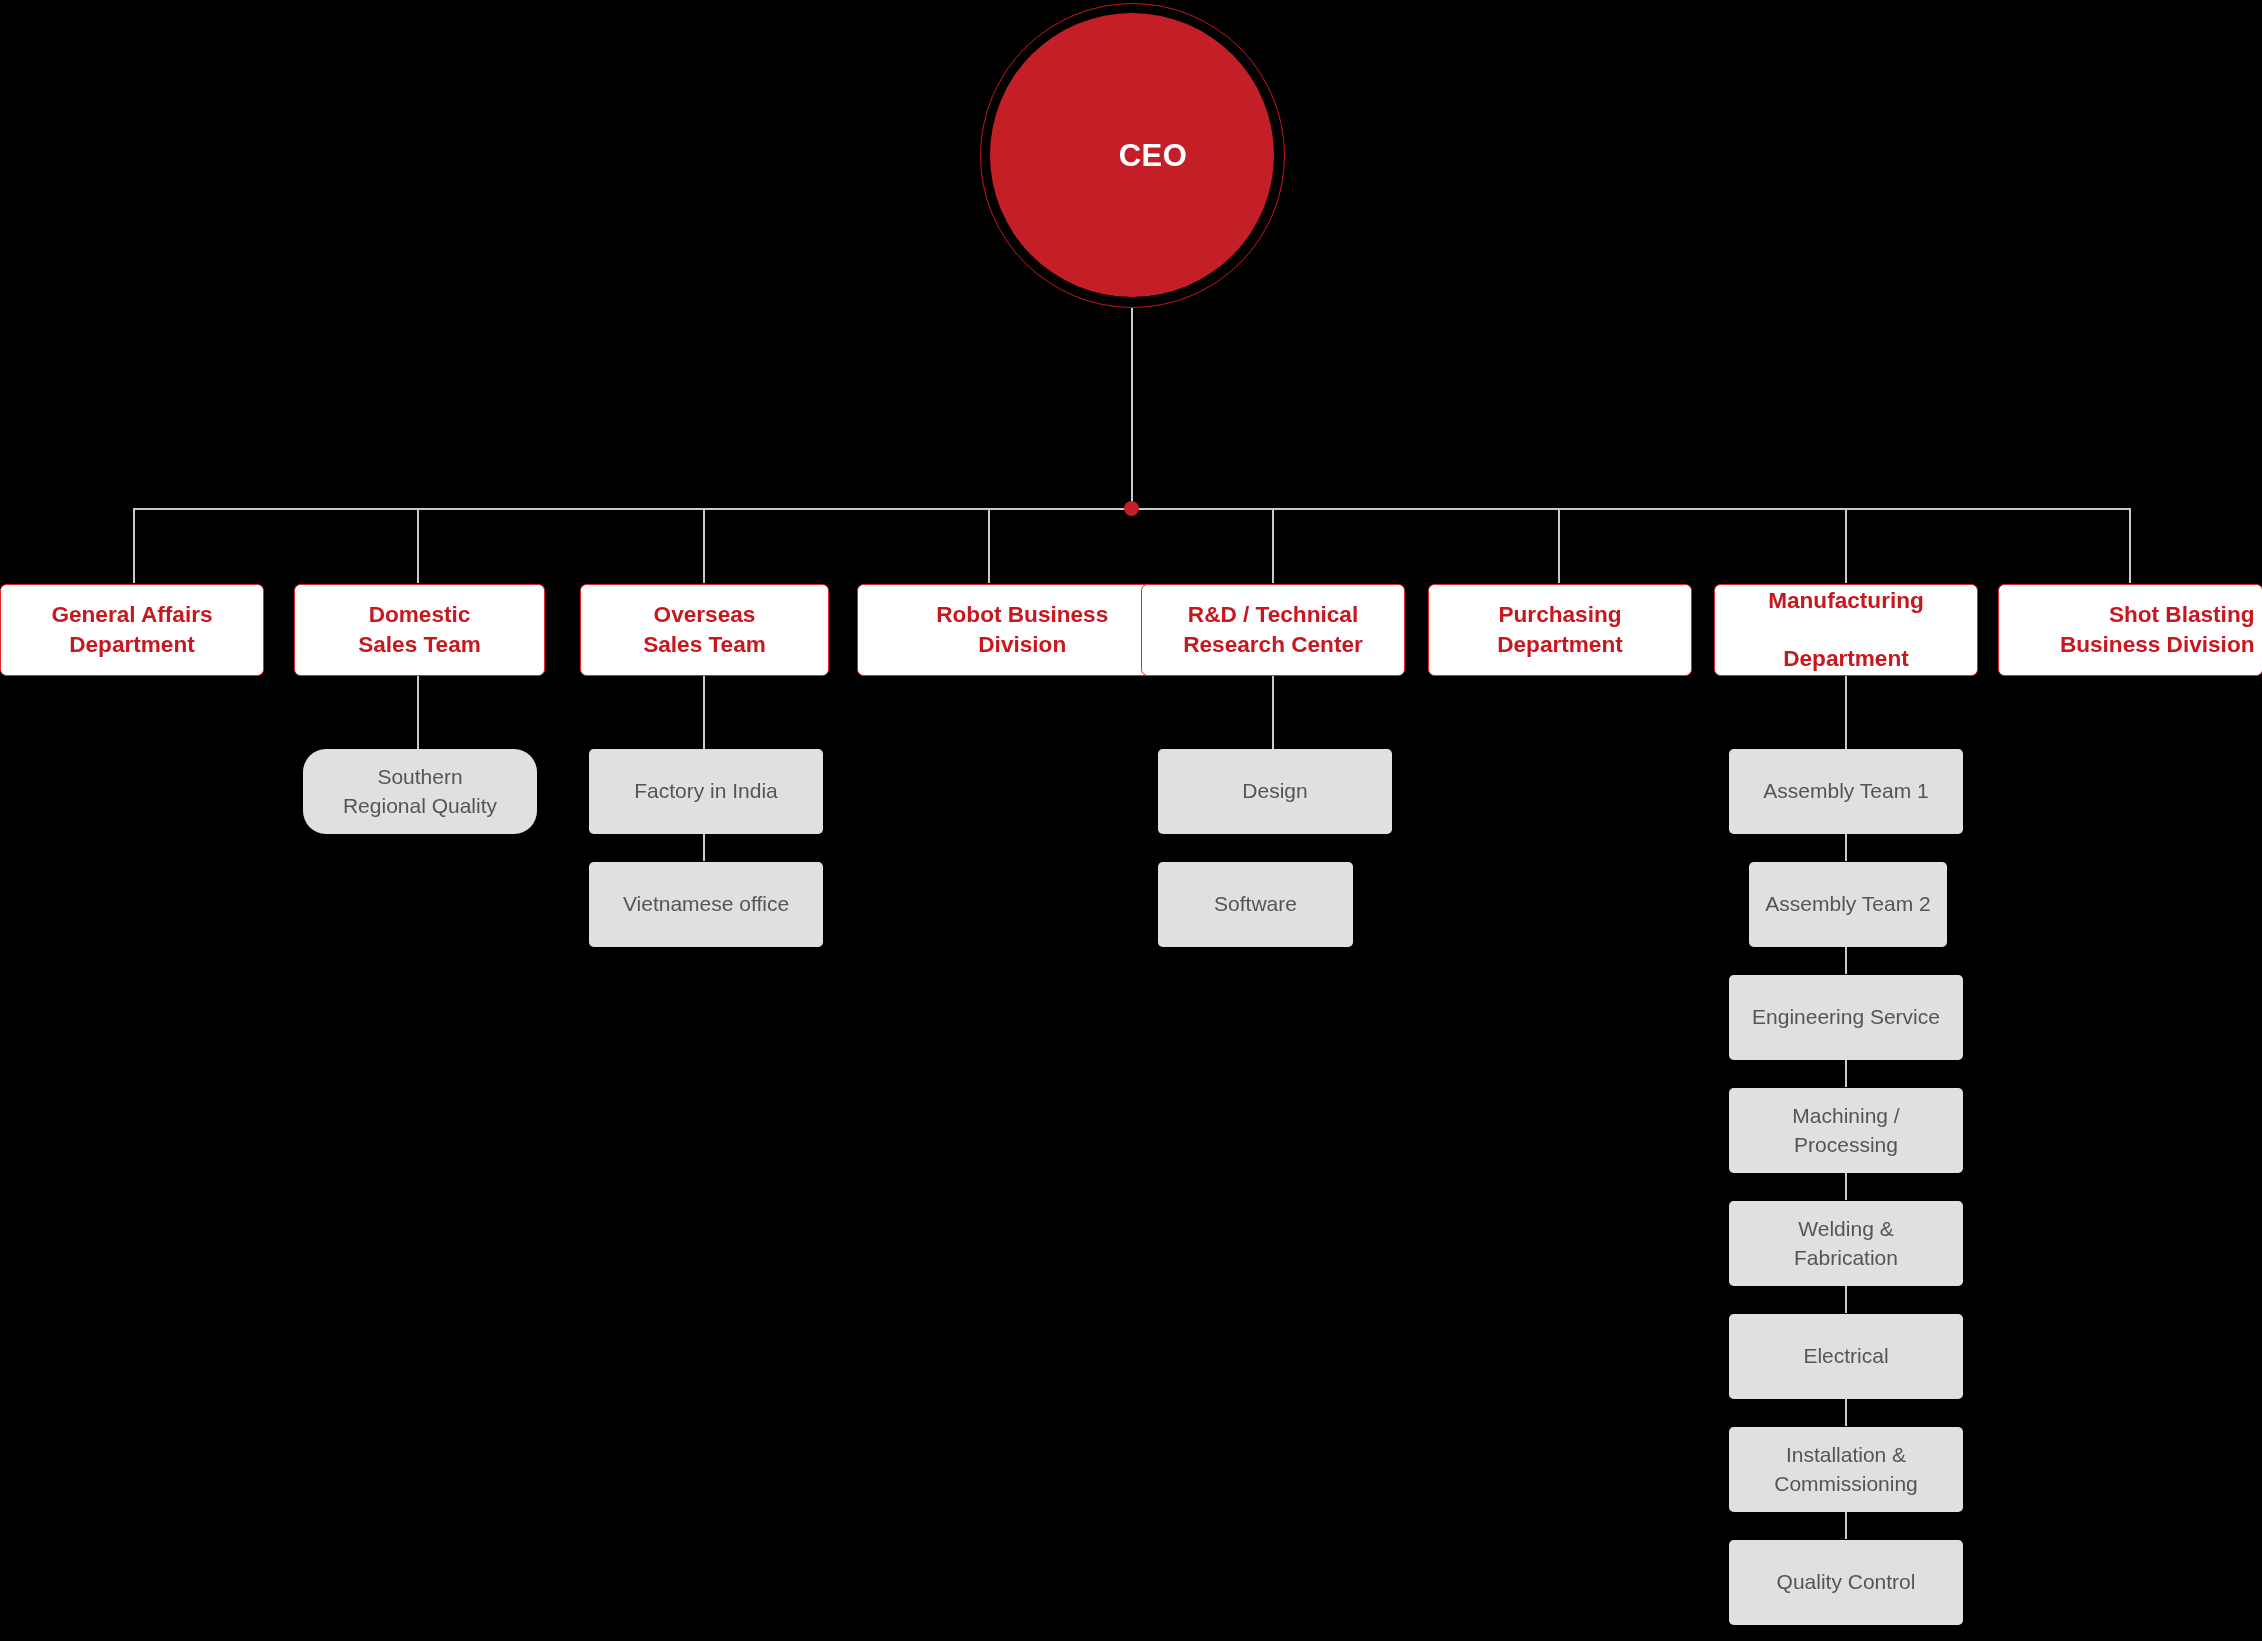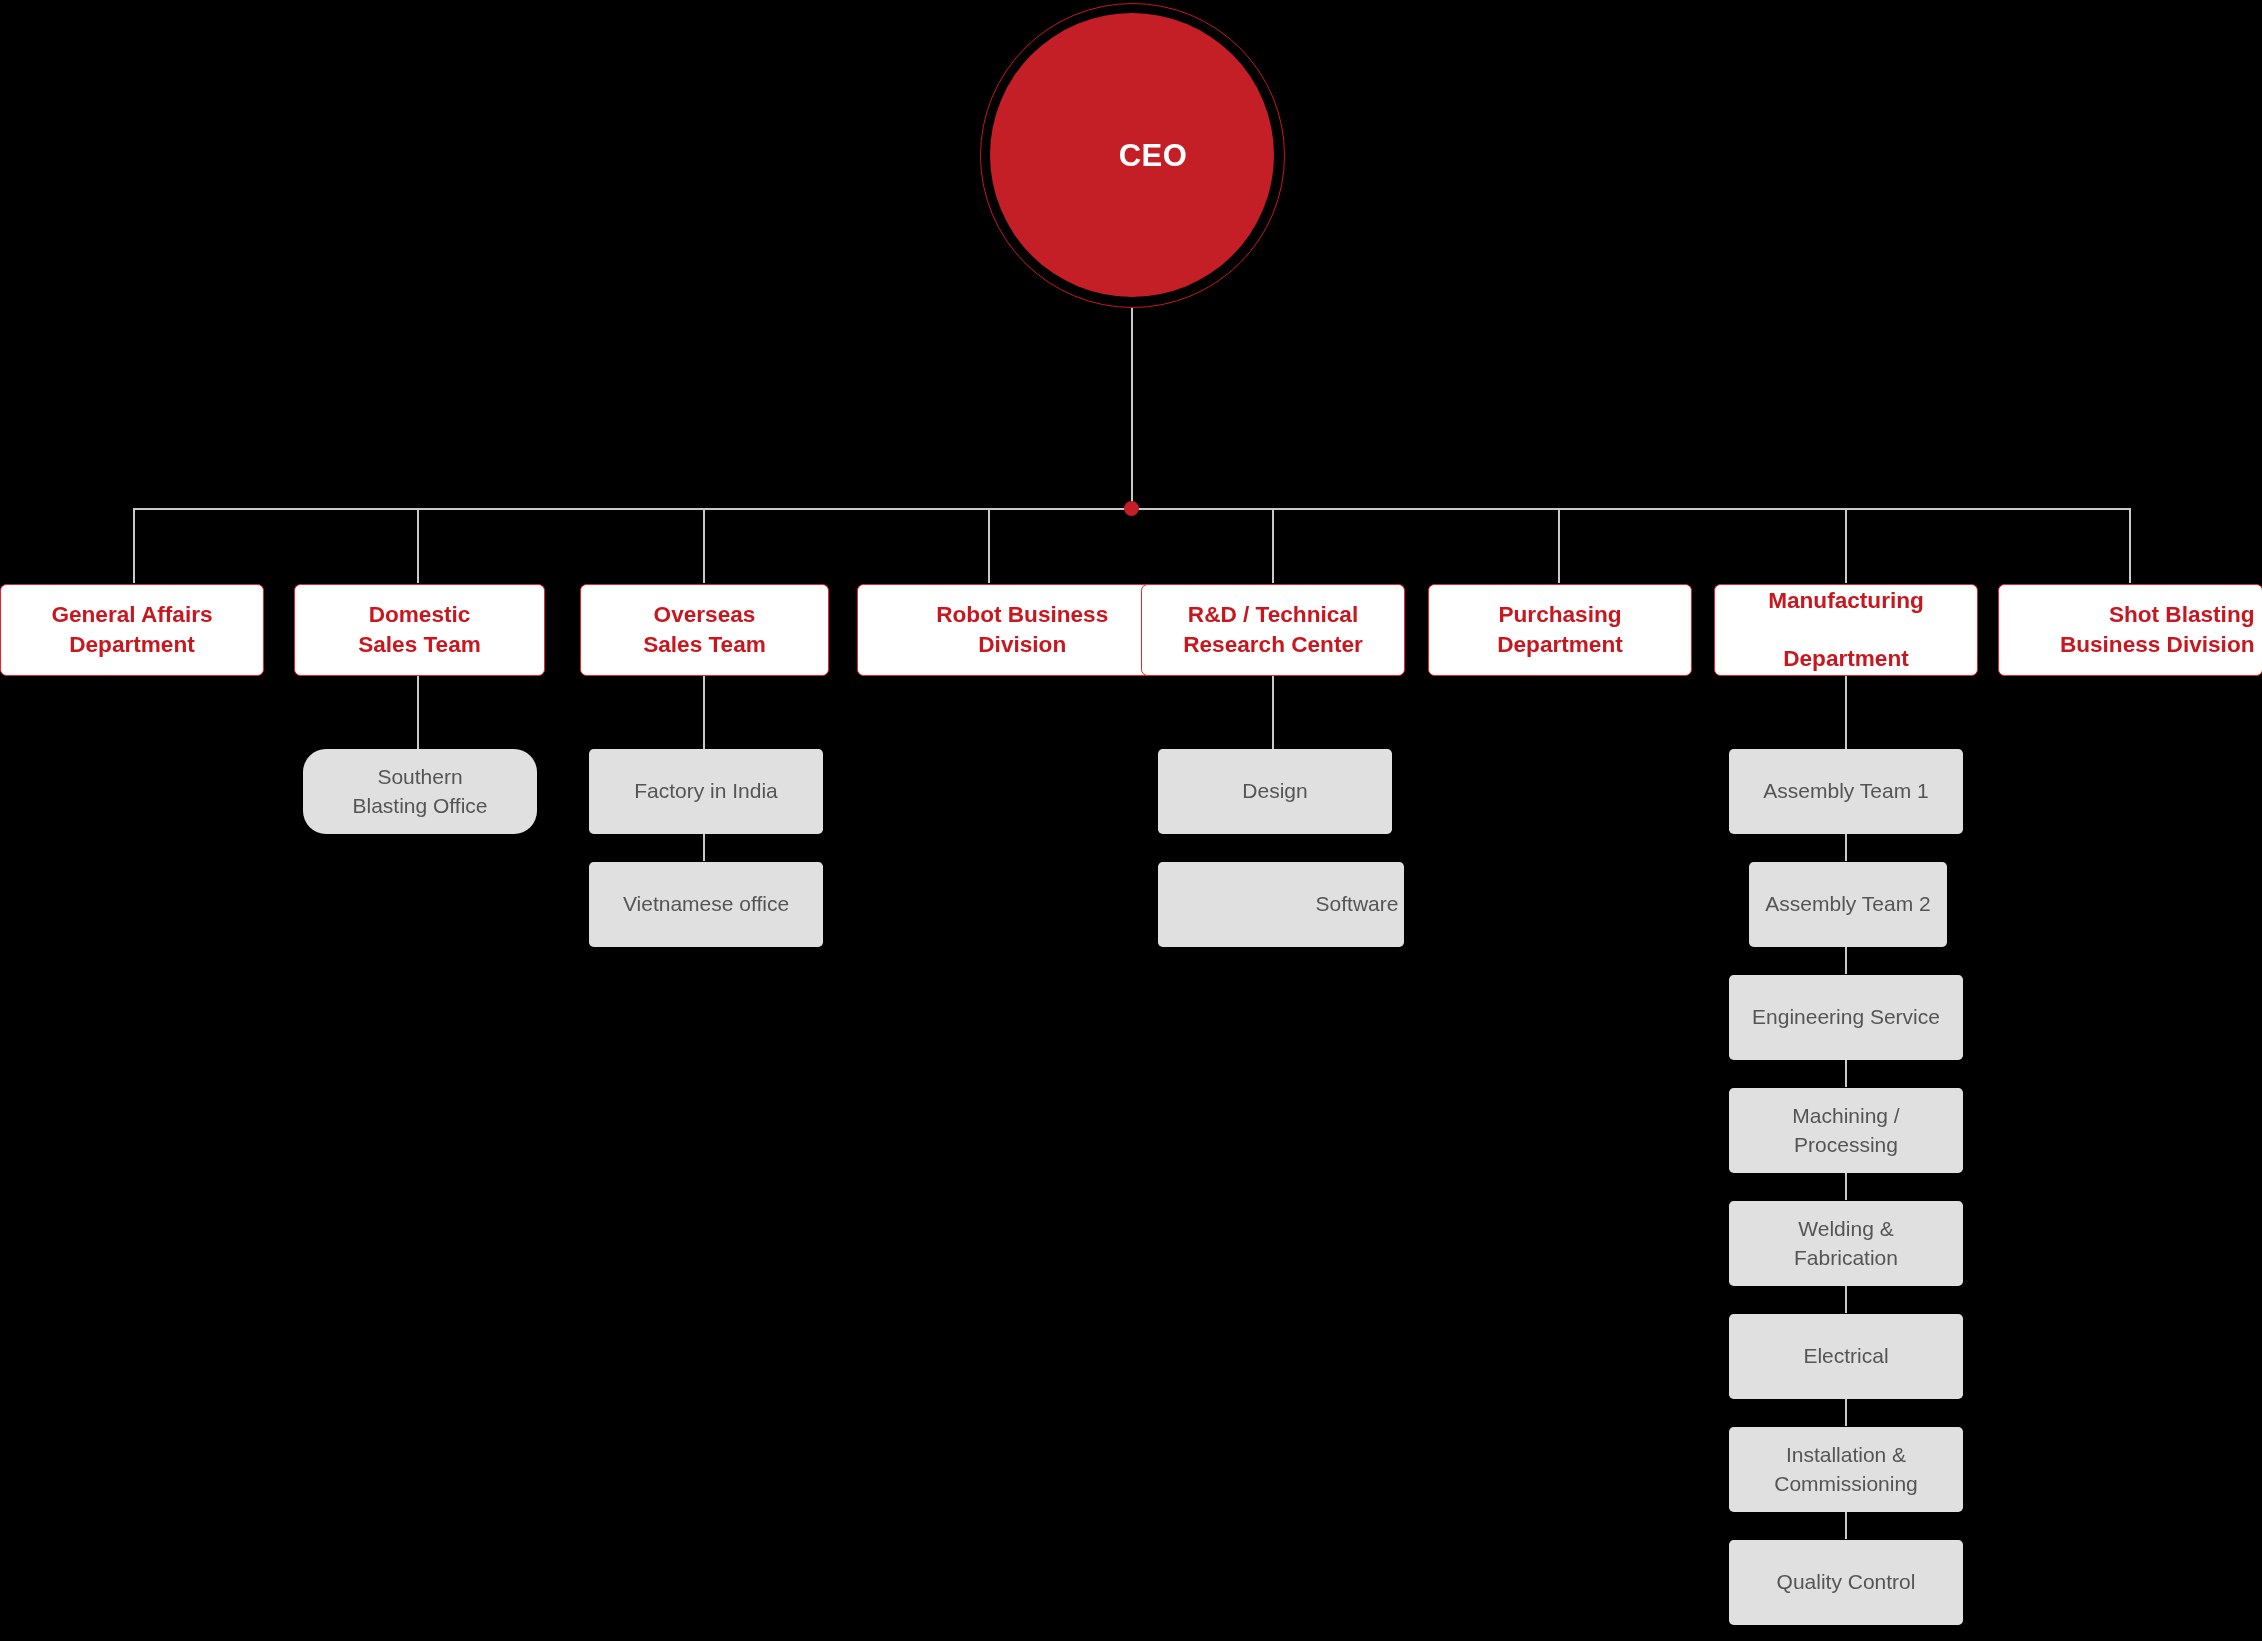--- a/index.html
+++ b/index.html
@@ -189,34 +189,34 @@
     <span class="line">Department</span>
   </div>
 
   <div class="dept-box" style="left:1998px; width:265px;align-items:flex-end;">
     <span class="line">Shot Blasting</span>
     <span class="line">Business Division</span>
   </div>
 
   <div class="sub-box" style="left:303px; width:234px; top:749px;border-radius:23px;">
     <span class="line">Southern</span>
-    <span class="line">Blasting Office</span>
+    <span class="line">Regional Quality</span>
   </div>
 
   <div class="sub-box" style="left:589px; width:234px; top:749px;">
     <span class="line">Factory in India</span>
   </div>
   <div class="sub-box" style="left:589px; width:234px; top:862px;">
     <span class="line">Vietnamese office</span>
   </div>
 
   <div class="sub-box" style="left:1158px; width:234px; top:749px;">
     <span class="line">Design</span>
   </div>
-  <div class="sub-box" style="left:1158px; width:246px; top:862px;align-items:flex-end;">
+  <div class="sub-box" style="left:1158px; width:195px; top:862px;">
     <span class="line">Software</span>
   </div>
 
   <div class="sub-box" style="left:1729px; width:234px; top:749px;">
     <span class="line">Assembly Team 1</span>
   </div>
   <div class="sub-box" style="left:1749px; width:198px; top:862px;">
     <span class="line">Assembly Team 2</span>
   </div>
   <div class="sub-box" style="left:1729px; width:234px; top:975px;">

